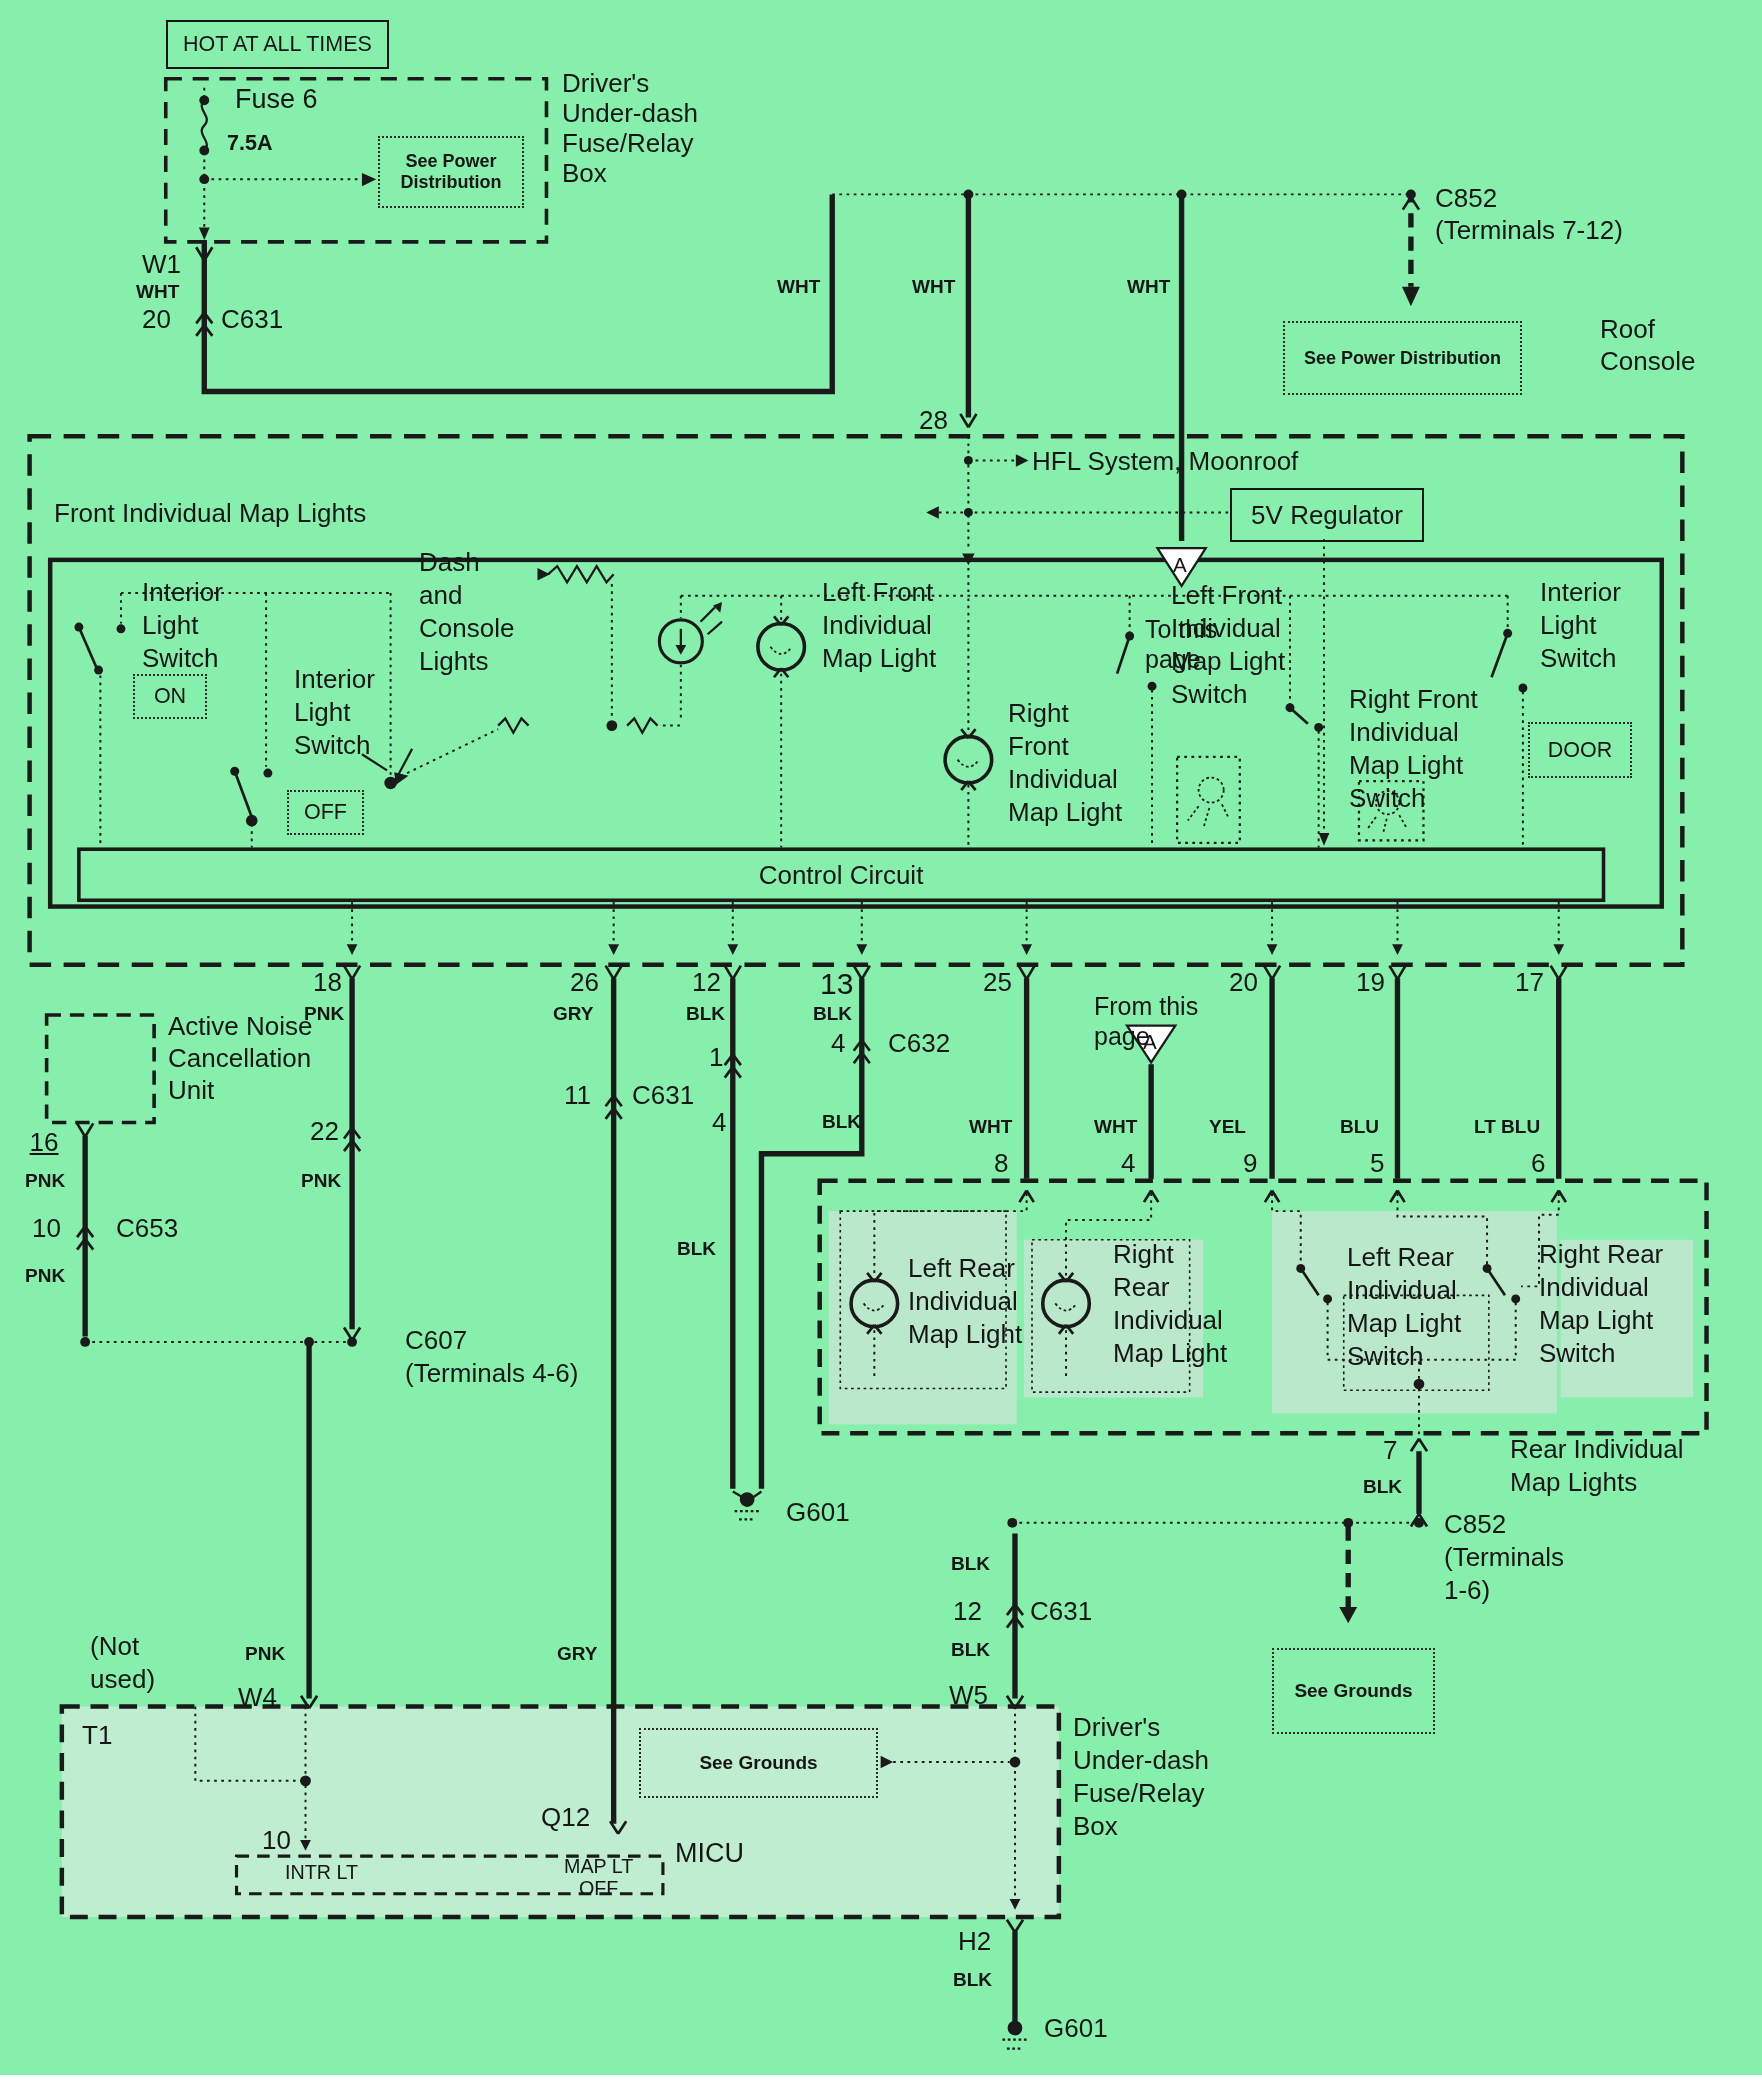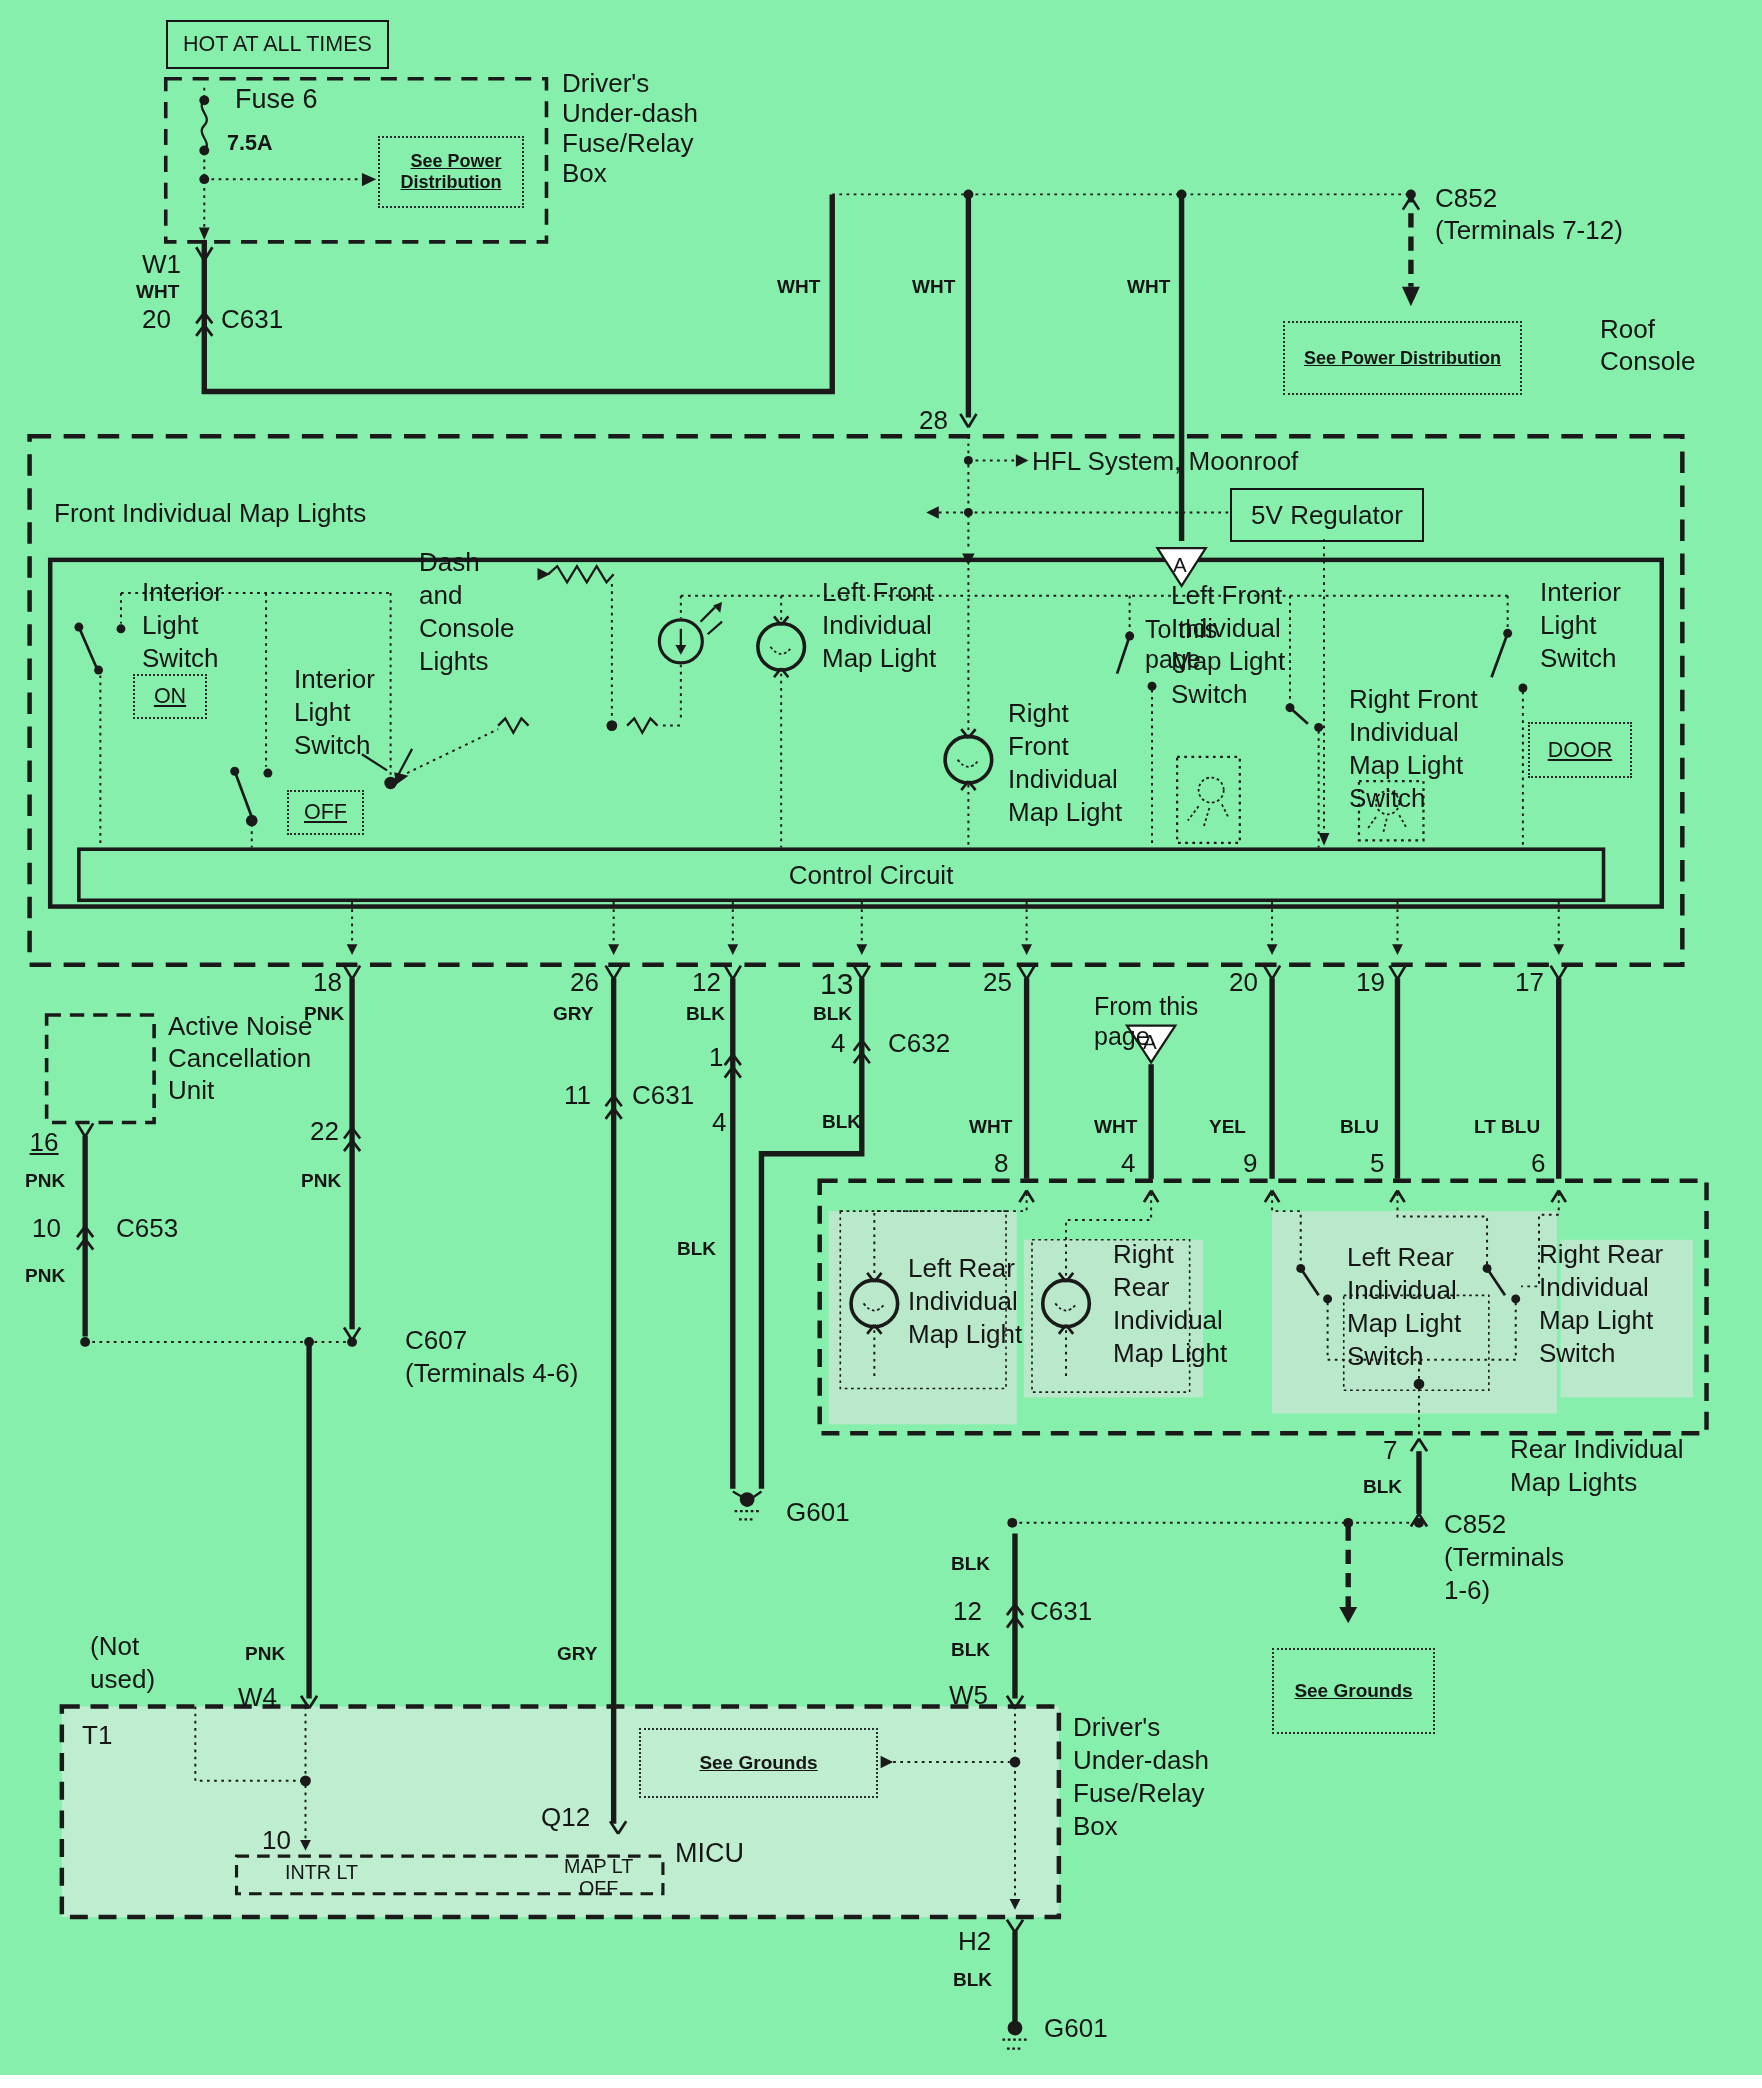--- a/index.html
+++ b/index.html
@@ -2,21 +2,21 @@
 <html style="font-size:14.3px"><head>
 <meta charset="utf-8">
 <style>
   html,body{margin:0;padding:0;background:#ffffff;}
   #canvas{position:relative;width:1763px;height:2075px;background:#86efac;overflow:hidden;
           font-family:"Liberation Sans", sans-serif;}
   #wires{position:absolute;left:0;top:0;}
   #labels{position:absolute;left:0;top:0;width:1763px;height:2089px;}
   .lbl{position:absolute;white-space:pre-line;color:#161616;line-height:1.16;}
   .b-solid{border:2.7px solid #161616;display:flex;align-items:center;justify-content:center;text-align:center;}
-  .b-dotted{border:2.7px dotted #2a2a2a;display:flex;align-items:center;justify-content:center;text-align:right;text-decoration:underline;}
+  .b-dotted{border:2.7px dotted #2a2a2a;display:flex;align-items:center;justify-content:center;text-align:center;}
 </style>
 </head>
 <body>
 
 <div id="canvas">
 
 <svg id="wires" width="1763" height="2089" viewBox="0 0 1968 2332">
 
   <g fill="#e3e3e3" opacity="0.55" stroke="none">
     <rect x="69" y="1905" width="1113" height="235" fill="#ededed" opacity="1"></rect>
@@ -340,21 +340,21 @@
 Map Light
 Switch</div>
       <div class="lbl" style="left: 1349px; top: 650px; font-size: 26px; line-height: 33px; margin-top: 33px;">Right Front
 Individual
 Map Light
 Switch</div>
       <div class="lbl" style="left: 1540px; top: 576px; font-size: 26px; line-height: 33px;">Interior
 Light
 Switch</div>
       <div class="lbl b-dotted" style="left: 1528px; top: 722px; font-size: 21.5px; width: 100px; height: 52px;">DOOR</div>
-      <div class="lbl" style="left: 79px; top: 860px; font-size: 26px; width: 1524px; text-align: center; margin-left: 30px;">Control Circuit</div>
+      <div class="lbl" style="left: 79px; top: 860px; font-size: 26px; width: 1524px; text-align: center;">Control Circuit</div>
       <div class="lbl" style="left: 313px; top: 967px; font-size: 26px;">18</div>
       <div class="lbl" style="left: 304px; top: 1003px; font-size: 19px; font-weight: 700;">PNK</div>
       <div class="lbl" style="left: 570px; top: 967px; font-size: 26px;">26</div>
       <div class="lbl" style="left: 553px; top: 1003px; font-size: 19px; font-weight: 700;">GRY</div>
       <div class="lbl" style="left: 692px; top: 967px; font-size: 26px;">12</div>
       <div class="lbl" style="left: 686px; top: 1003px; font-size: 19px; font-weight: 700;">BLK</div>
       <div class="lbl" style="left: 820px; top: 967px; font-size: 30px;">13</div>
       <div class="lbl" style="left: 813px; top: 1003px; font-size: 19px; font-weight: 700;">BLK</div>
       <div class="lbl" style="left: 983px; top: 967px; font-size: 26px;">25</div>
       <div class="lbl" style="left: 1094px; top: 960px; font-size: 25px; line-height: 30px; margin-top: 31px;">From this

